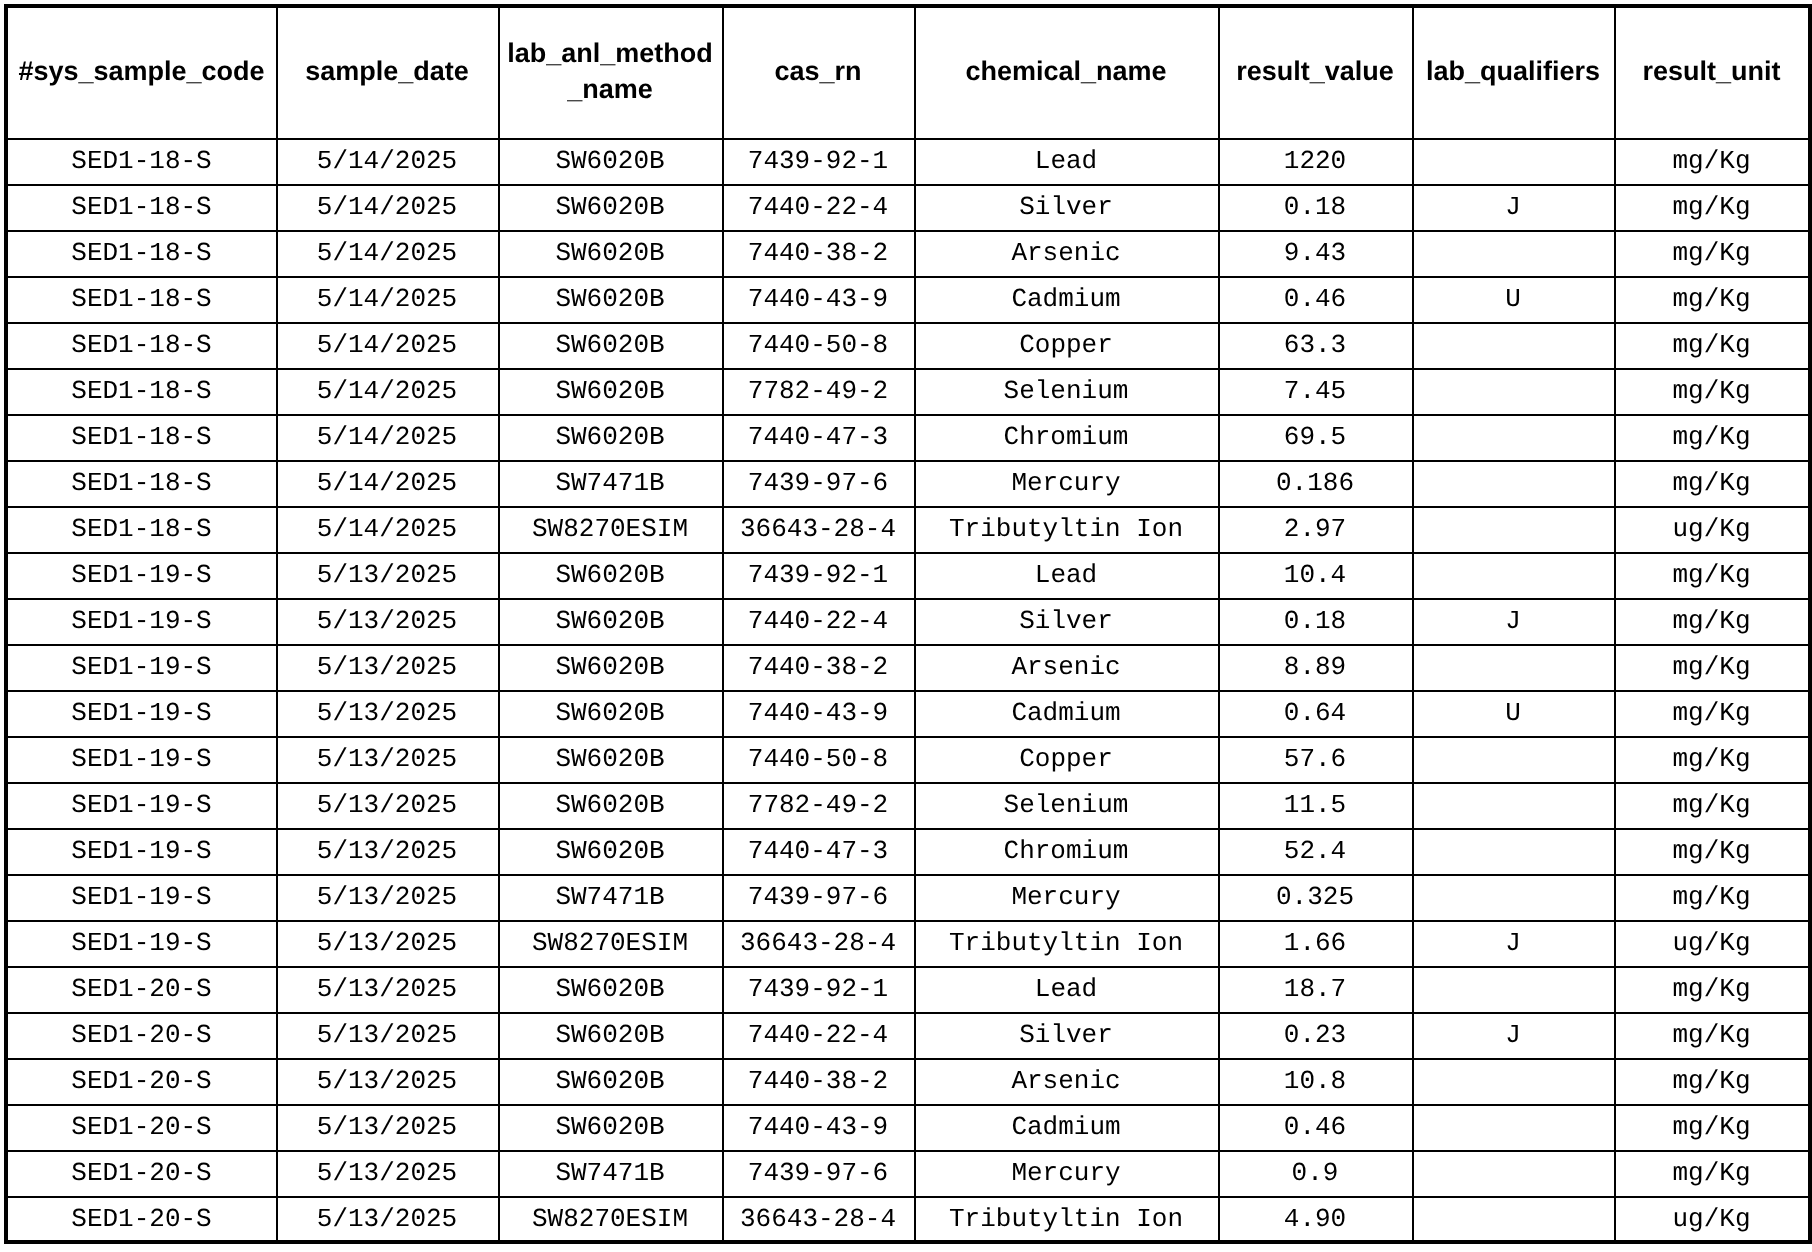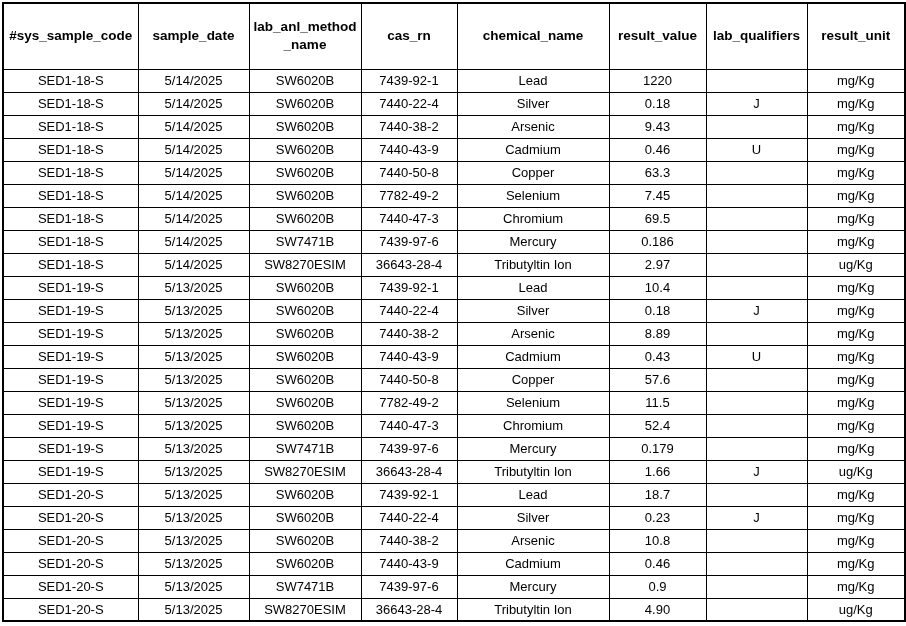--- a/index.html
+++ b/index.html
@@ -38,20 +38,21 @@
     height: 66px;
   }
   table.data-table th {
     font-weight: bold;
     font-size: 13.5px;
     white-space: pre-line;
     line-height: 1.35;
   }
   table.data-table tbody tr {
     height: 23px;
+    font-family: Liberation Mono, monospace;
   }
   table.data-table td {
     font-size: 13px;
   }
 </style>
 </head>
 <body>
 
 <div class="page">
   <table class="data-table">
@@ -198,21 +199,21 @@
           <td>8.89</td>
           <td></td>
           <td>mg/Kg</td>
         </tr>
         <tr>
           <td>SED1-19-S</td>
           <td>5/13/2025</td>
           <td>SW6020B</td>
           <td>7440-43-9</td>
           <td>Cadmium</td>
-          <td>0.43</td>
+          <td>0.64</td>
           <td>U</td>
           <td>mg/Kg</td>
         </tr>
         <tr>
           <td>SED1-19-S</td>
           <td>5/13/2025</td>
           <td>SW6020B</td>
           <td>7440-50-8</td>
           <td>Copper</td>
           <td>57.6</td>
@@ -238,21 +239,21 @@
           <td>52.4</td>
           <td></td>
           <td>mg/Kg</td>
         </tr>
         <tr>
           <td>SED1-19-S</td>
           <td>5/13/2025</td>
           <td>SW7471B</td>
           <td>7439-97-6</td>
           <td>Mercury</td>
-          <td>0.179</td>
+          <td>0.325</td>
           <td></td>
           <td>mg/Kg</td>
         </tr>
         <tr>
           <td>SED1-19-S</td>
           <td>5/13/2025</td>
           <td>SW8270ESIM</td>
           <td>36643-28-4</td>
           <td>Tributyltin Ion</td>
           <td>1.66</td>

